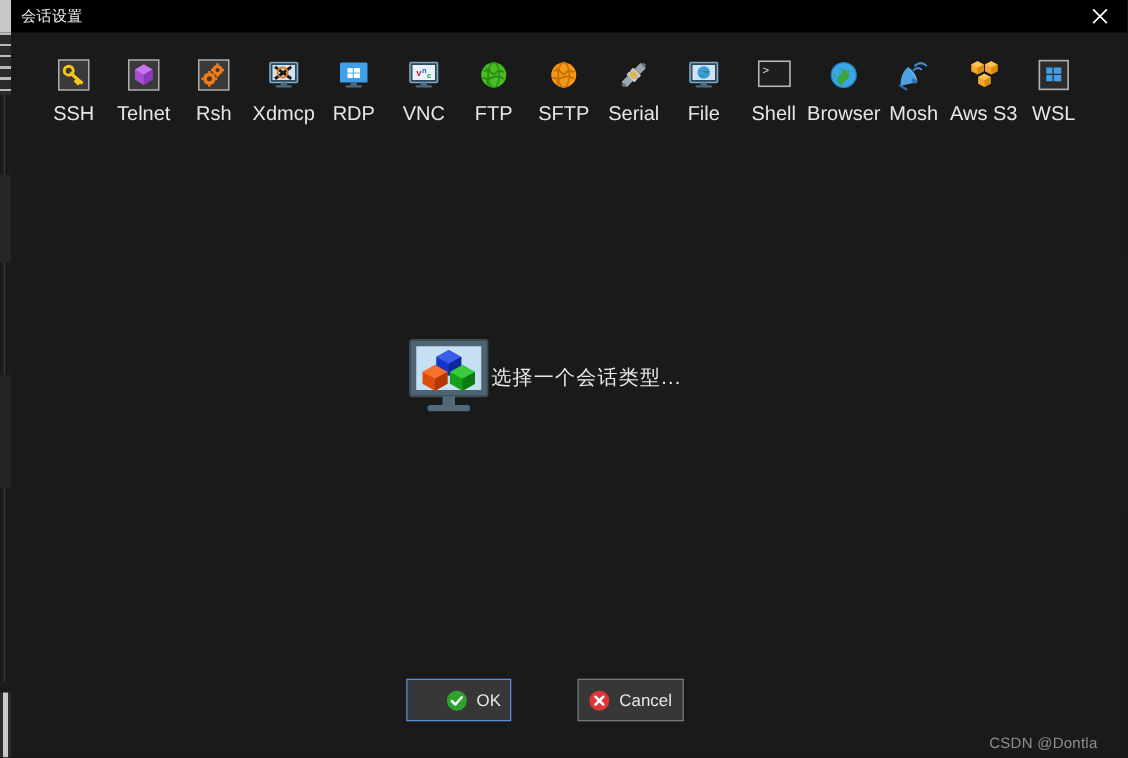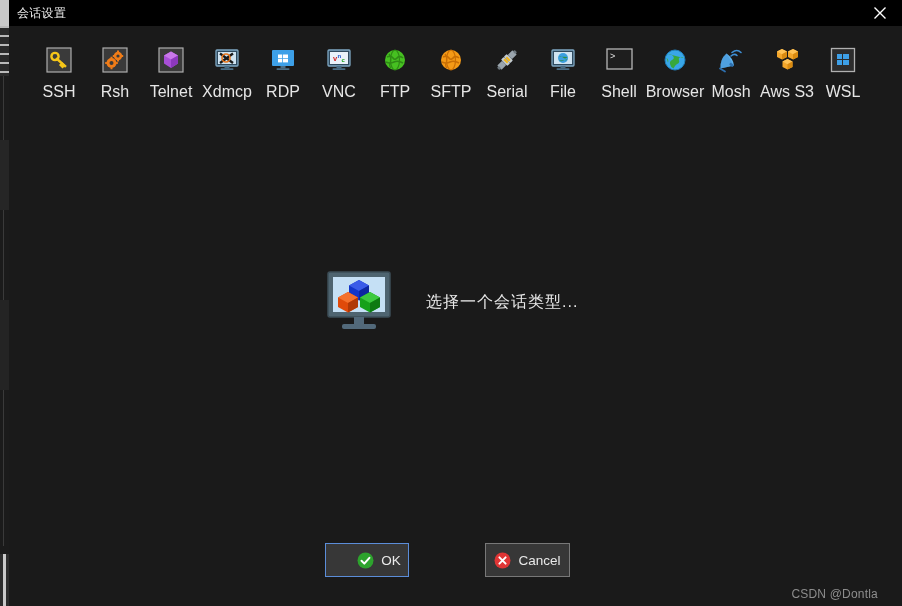--- a/index.html
+++ b/index.html
@@ -148,21 +148,20 @@
     justify-content: flex-start;
     padding-left: 316px;
   }
   .center-icon {
     width: 68px;
     height: 64px;
     flex: 0 0 auto;
   }
   .center-icon svg { display: block; }
   .center-text {
-    margin-left: 33px;
     font-size: 16px;
     color: #e8e8e8;
     letter-spacing: 1px;
     white-space: nowrap;
   }
 
   
   .buttons {
     position: absolute;
     left: 0;
@@ -185,21 +184,21 @@
     padding: 0 16px;
   }
   .btn-ok {
     border: 1px solid #5b8dd9;
     width: 84px;
     padding-left: 40px;
   }
   .btn-cancel {
     border: 1px solid #787878;
     width: 85px;
-    margin-left: 76px;
+    margin-left: 53px;
   }
   .btn-glyph { width: 17px; height: 17px; flex: 0 0 auto; }
   .btn-glyph svg { display: block; }
 
   
   .watermark {
     position: absolute;
     right: 24px;
     bottom: 5px;
     font-size: 12px;
@@ -243,45 +242,45 @@
             <path d="M16 16.5 L18 18.5 M14.5 18 L16.5 20" stroke="#f5c518" stroke-width="2.2" stroke-linecap="square"></path>
           </svg>
         </span>
         <span class="tool-label">SSH</span>
       </div>
 
       <div class="tool-item">
         <span class="tool-icon">
           <svg width="26" height="26" viewBox="0 0 26 26">
             <rect x="1" y="1" width="24" height="24" fill="#3a3a3a" stroke="#adadad" stroke-width="1.2"></rect>
+            <polygon points="13,4.5 20,8.5 20,16.5 13,21 6,16.5 6,8.5" fill="#a94fd8"></polygon>
+            <polygon points="13,4.5 20,8.5 13,12.5 6,8.5" fill="#c877ea"></polygon>
+            <polygon points="13,12.5 20,8.5 20,16.5 13,21" fill="#8c38bd"></polygon>
+          </svg>
+        </span>
+        <span class="tool-label">Telnet</span>
+      </div>
+
+      <div class="tool-item">
+        <span class="tool-icon">
+          <svg width="26" height="26" viewBox="0 0 26 26">
+            <rect x="1" y="1" width="24" height="24" fill="#3a3a3a" stroke="#adadad" stroke-width="1.2"></rect>
             <g fill="#f07c18">
               <circle cx="16" cy="9" r="4.2"></circle>
               <circle cx="9.5" cy="16" r="5"></circle>
             </g>
             <circle cx="16" cy="9" r="1.6" fill="#3a3a3a"></circle>
             <circle cx="9.5" cy="16" r="2" fill="#3a3a3a"></circle>
             <g stroke="#f07c18" stroke-width="2">
               <path d="M16 3.6 V5.2 M16 12.8 V14.4 M10.8 9 H12.4 M19.6 9 H21.2"></path>
               <path d="M9.5 9.7 V11.4 M9.5 20.6 V22.3 M3.2 16 H4.9 M14.1 16 H15.8"></path>
             </g>
           </svg>
         </span>
         <span class="tool-label">Rsh</span>
-      </div>
-
-      <div class="tool-item">
-        <span class="tool-icon">
-          <svg width="26" height="26" viewBox="0 0 26 26">
-            <rect x="1" y="1" width="24" height="24" fill="#3a3a3a" stroke="#adadad" stroke-width="1.2"></rect>
-            <polygon points="13,4.5 20,8.5 20,16.5 13,21 6,16.5 6,8.5" fill="#a94fd8"></polygon>
-            <polygon points="13,4.5 20,8.5 13,12.5 6,8.5" fill="#c877ea"></polygon>
-            <polygon points="13,12.5 20,8.5 20,16.5 13,21" fill="#8c38bd"></polygon>
-          </svg>
-        </span>
-        <span class="tool-label">Telnet</span>
       </div>
 
       <div class="tool-item">
         <span class="tool-icon">
           <svg width="28" height="26" viewBox="0 0 28 26">
             <rect x="3" y="3" width="22" height="16" rx="1" fill="#2f4a5e" stroke="#7fa8c4" stroke-width="1.3"></rect>
             <rect x="5" y="5" width="18" height="12" fill="#cfe4f2"></rect>
             <path d="M7 6.5 L20 16" stroke="#1a1a1a" stroke-width="2.3"></path>
             <path d="M20 6.5 L7 16" stroke="#1a1a1a" stroke-width="2.3"></path>
             <circle cx="13" cy="11" r="4" fill="none" stroke="#e8761d" stroke-width="1.6"></circle>

